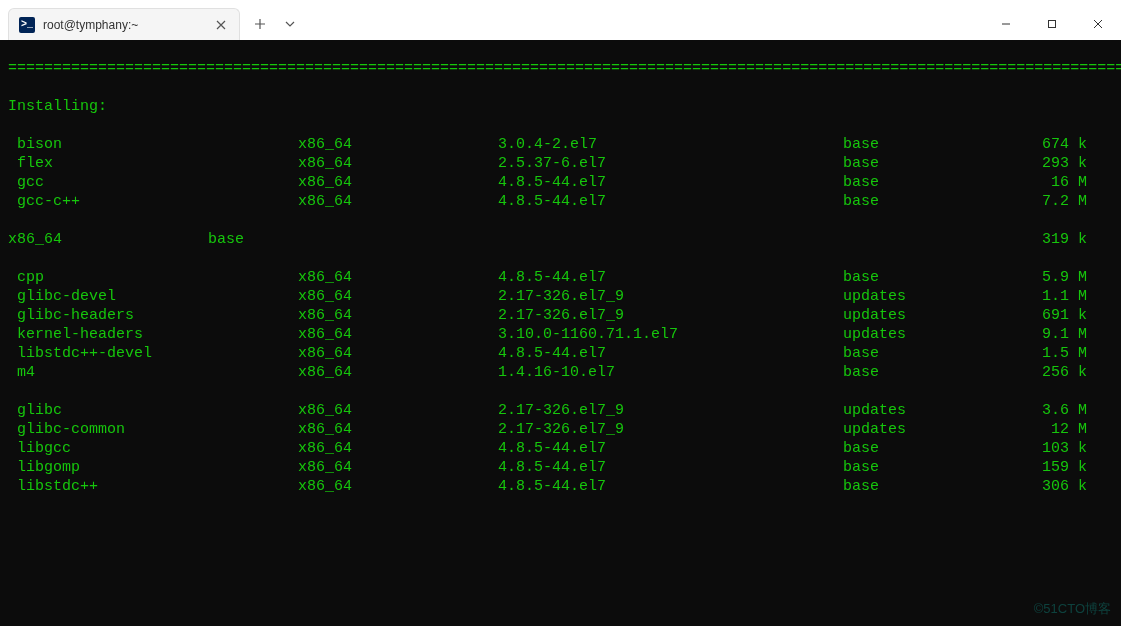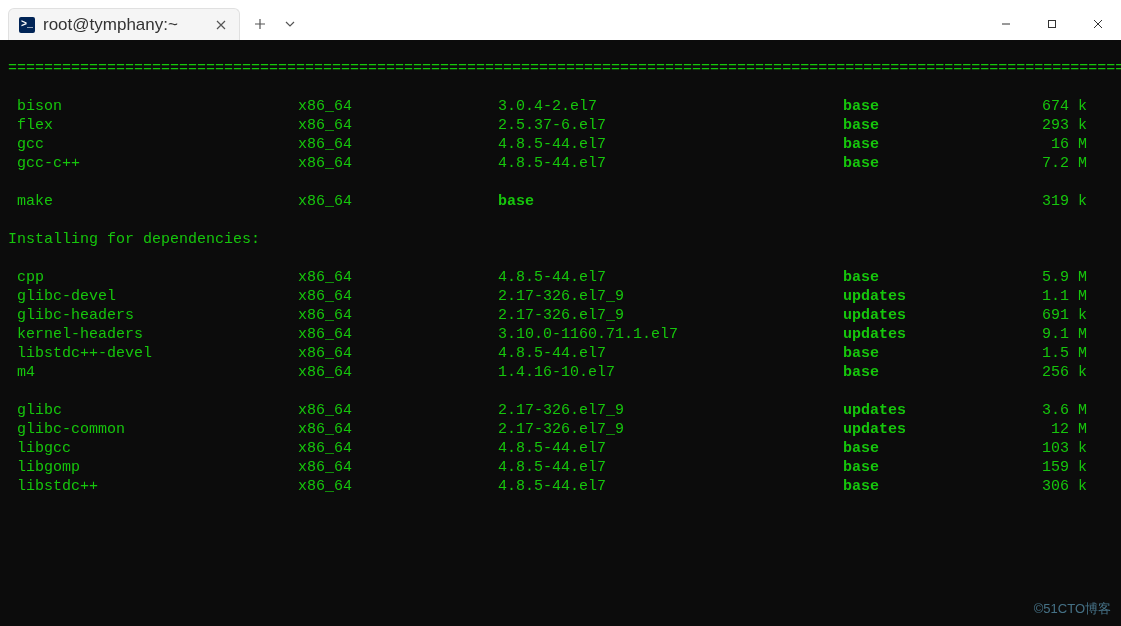--- a/index.html
+++ b/index.html
@@ -38,21 +38,21 @@
   justify-content: center;
   background: #012456;
   color: #fff;
   font-size: 10px;
   font-weight: bold;
   border-radius: 2px;
 }
 .tab-title {
   flex: 1;
   font-family: "Segoe UI", sans-serif;
-  font-size: 17px;
+  font-size: 12px;
   color: #333;
 }
 .tab-close {
   width: 16px;
   height: 16px;
   display: flex;
   align-items: center;
   justify-content: center;
   color: #666;
   font-size: 12px;
@@ -100,27 +100,27 @@
   padding: 0 8px;
   white-space: pre;
   height: 586px;
   overflow: hidden;
 }
 .sep { color: #16c60c; }
 .row { display: flex; }
 .c-pkg { width: 290px; padding-left: 9px; }
 .c-arch { width: 200px; }
 .c-ver { width: 345px; }
-.c-repo { width: 190px; font-weight: bold; }
+.c-repo { width: 190px; }
 .c-size { flex: 1; text-align: right; padding-right: 26px; }
 .watermark {
   position: absolute;
   right: 10px;
   bottom: 8px;
-  color: #7dd3fc;
+  color: #0f766e;
   opacity: 0.5;
   font-family: "Segoe UI", sans-serif;
   font-size: 13px;
 }
 </style>
 </head>
 <body>
 
 <div class="titlebar">
   <div class="tab">
@@ -156,23 +156,23 @@
     <div class="wc-btn">
       <svg width="10" height="10" viewBox="0 0 10 10">
           <path d="M1 1 L9 9 M9 1 L1 9" stroke="#333" stroke-width="1"></path>
         </svg>
     </div>
   </div>
 </div>
 
 <div class="terminal">
 <div class="sep">===============================================================================================================================</div>
+<div>Installing:</div>
 <div id="grp-installing"><div class="row"><span class="c-pkg">bison</span><span class="c-arch">x86_64</span><span class="c-ver">3.0.4-2.el7</span><span class="c-repo">base</span><span class="c-size">674 k</span></div><div class="row"><span class="c-pkg">flex</span><span class="c-arch">x86_64</span><span class="c-ver">2.5.37-6.el7</span><span class="c-repo">base</span><span class="c-size">293 k</span></div><div class="row"><span class="c-pkg">gcc</span><span class="c-arch">x86_64</span><span class="c-ver">4.8.5-44.el7</span><span class="c-repo">base</span><span class="c-size">16 M</span></div><div class="row"><span class="c-pkg">gcc-c++</span><span class="c-arch">x86_64</span><span class="c-ver">4.8.5-44.el7</span><span class="c-repo">base</span><span class="c-size">7.2 M</span></div></div>
-<div id="grp-updating"><div class="row"><span class="c-pkg">make</span><span class="c-arch">x86_64</span><span class="c-repo">base</span><span class="c-size">319 k</span></div></div>
-<div>Installing for dependencies:</div>
+<div id="grp-updating"><div class="row"><span class="c-arch">x86_64</span><span class="c-repo">base</span><span class="c-size">319 k</span></div></div>
 <div id="grp-installing-deps"><div class="row"><span class="c-pkg">cpp</span><span class="c-arch">x86_64</span><span class="c-ver">4.8.5-44.el7</span><span class="c-repo">base</span><span class="c-size">5.9 M</span></div><div class="row"><span class="c-pkg">glibc-devel</span><span class="c-arch">x86_64</span><span class="c-ver">2.17-326.el7_9</span><span class="c-repo">updates</span><span class="c-size">1.1 M</span></div><div class="row"><span class="c-pkg">glibc-headers</span><span class="c-arch">x86_64</span><span class="c-ver">2.17-326.el7_9</span><span class="c-repo">updates</span><span class="c-size">691 k</span></div><div class="row"><span class="c-pkg">kernel-headers</span><span class="c-arch">x86_64</span><span class="c-ver">3.10.0-1160.71.1.el7</span><span class="c-repo">updates</span><span class="c-size">9.1 M</span></div><div class="row"><span class="c-pkg">libstdc++-devel</span><span class="c-arch">x86_64</span><span class="c-ver">4.8.5-44.el7</span><span class="c-repo">base</span><span class="c-size">1.5 M</span></div><div class="row"><span class="c-pkg">m4</span><span class="c-arch">x86_64</span><span class="c-ver">1.4.16-10.el7</span><span class="c-repo">base</span><span class="c-size">256 k</span></div></div>
 <div id="grp-updating-deps"><div class="row"><span class="c-pkg">glibc</span><span class="c-arch">x86_64</span><span class="c-ver">2.17-326.el7_9</span><span class="c-repo">updates</span><span class="c-size">3.6 M</span></div><div class="row"><span class="c-pkg">glibc-common</span><span class="c-arch">x86_64</span><span class="c-ver">2.17-326.el7_9</span><span class="c-repo">updates</span><span class="c-size">12 M</span></div><div class="row"><span class="c-pkg">libgcc</span><span class="c-arch">x86_64</span><span class="c-ver">4.8.5-44.el7</span><span class="c-repo">base</span><span class="c-size">103 k</span></div><div class="row"><span class="c-pkg">libgomp</span><span class="c-arch">x86_64</span><span class="c-ver">4.8.5-44.el7</span><span class="c-repo">base</span><span class="c-size">159 k</span></div><div class="row"><span class="c-pkg">libstdc++</span><span class="c-arch">x86_64</span><span class="c-ver">4.8.5-44.el7</span><span class="c-repo">base</span><span class="c-size">306 k</span></div></div>
 
 
 
 
 
 
 
 

